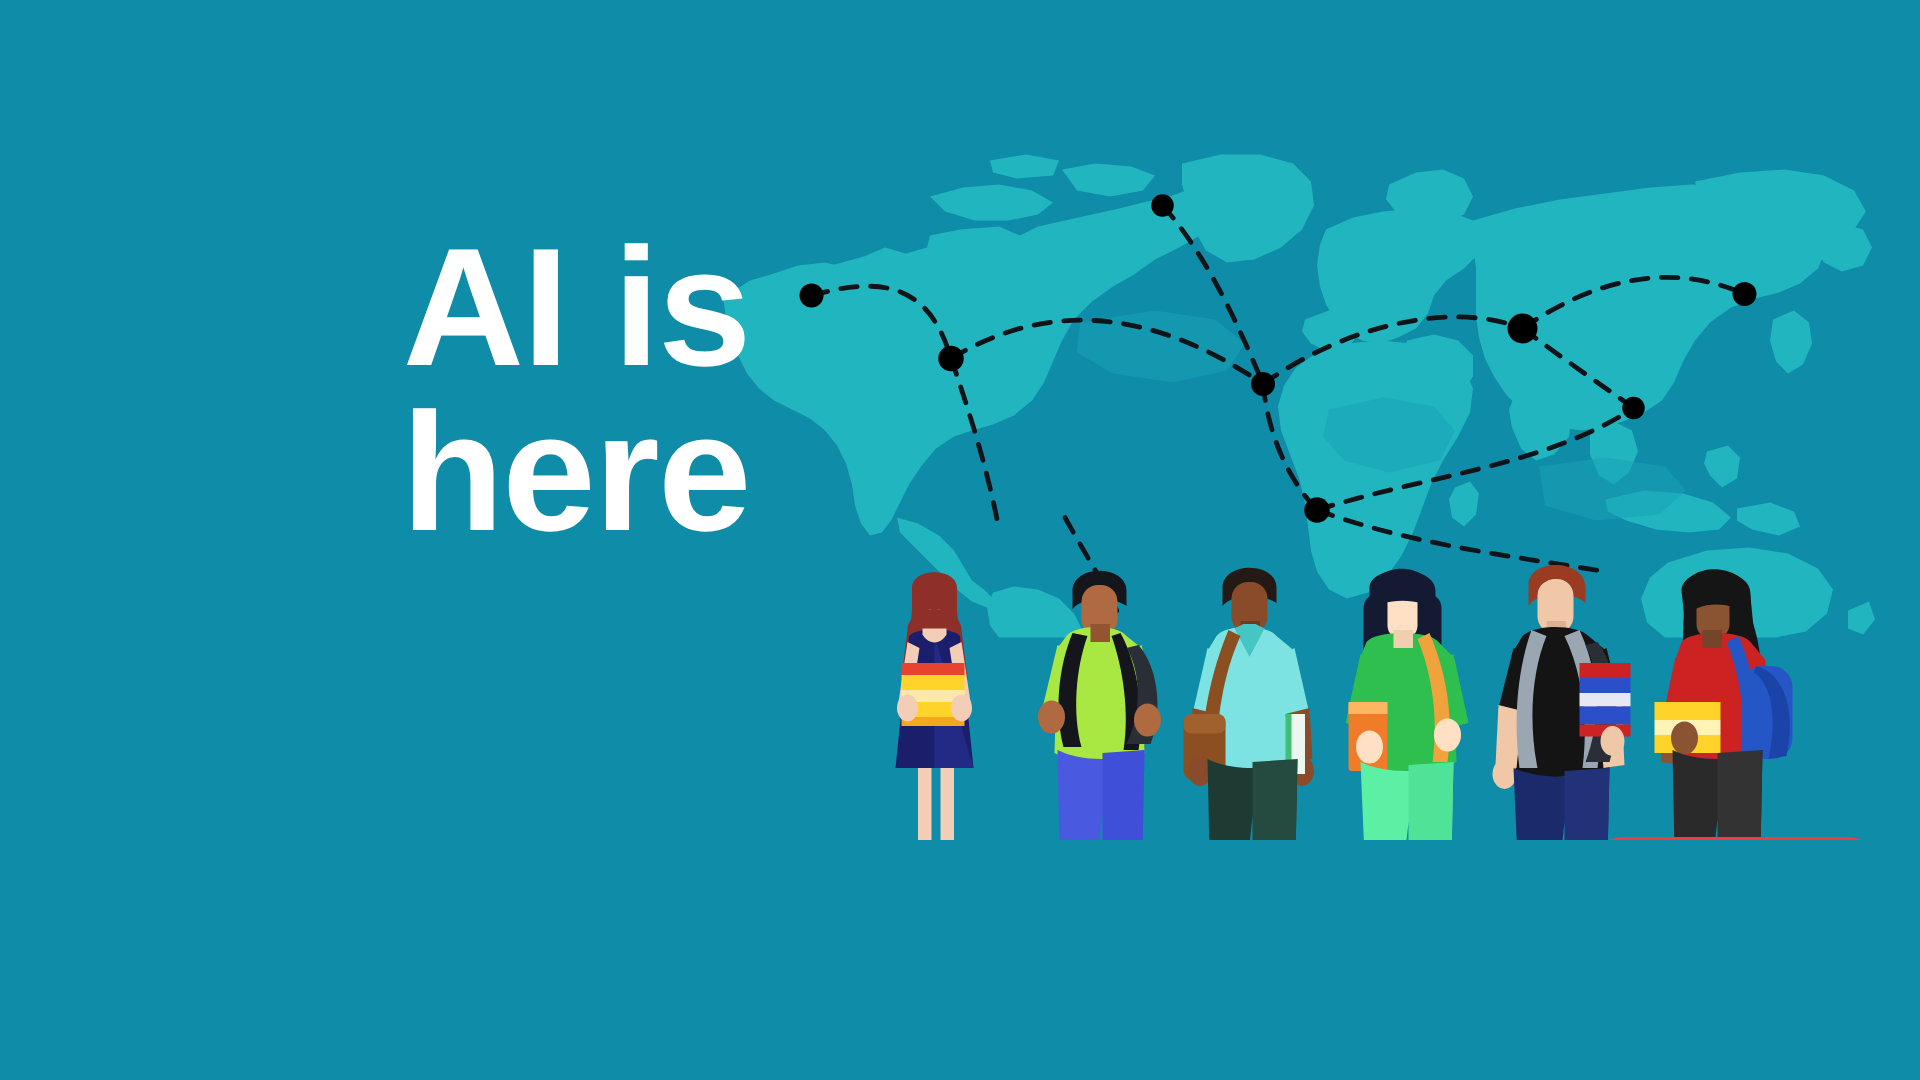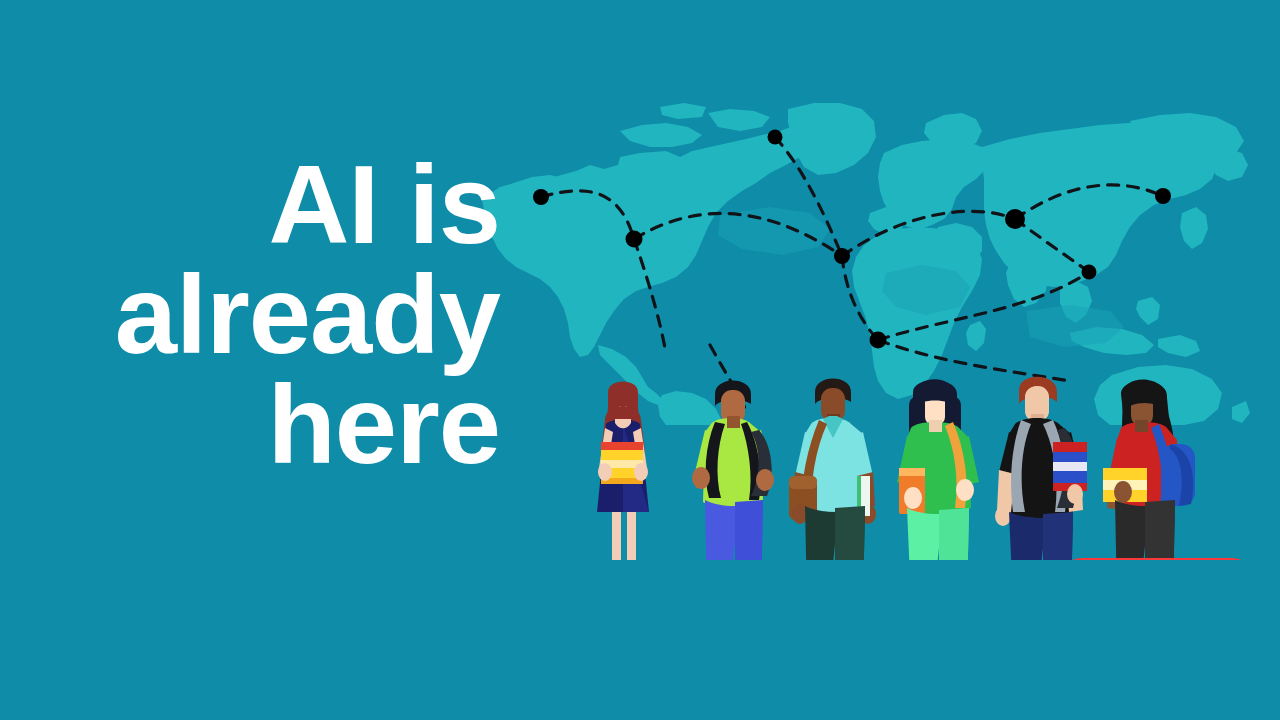--- a/index.html
+++ b/index.html
@@ -158,21 +158,20 @@
         <circle cx="545" cy="124" r="10"></circle>
         <circle cx="619" cy="177" r="7.5"></circle>
         <circle cx="693" cy="101" r="8"></circle>
         <circle cx="408" cy="245" r="8.5"></circle>
       </g>
     </svg>
   </div>
 
   <div id="headline">
     <span class="ln">AI is</span>
-    <span class="ln">already</span>
     <span class="ln">here</span>
   </div>
 
   <div id="students">
     <svg viewBox="0 0 640 262" preserveAspectRatio="none" aria-hidden="true">
 
       <g>
         <path d="M34,24 C34,8 62,8 62,24 L64,46 C64,60 32,60 32,46 Z" fill="#8e2f2a"></path>
         <rect x="40" y="34" width="16" height="22" rx="7" fill="#f3cdb6"></rect>
         <path d="M33,20 C33,6 63,6 63,20 L63,34 C58,26 38,26 33,34 Z" fill="#8e2f2a"></path>

